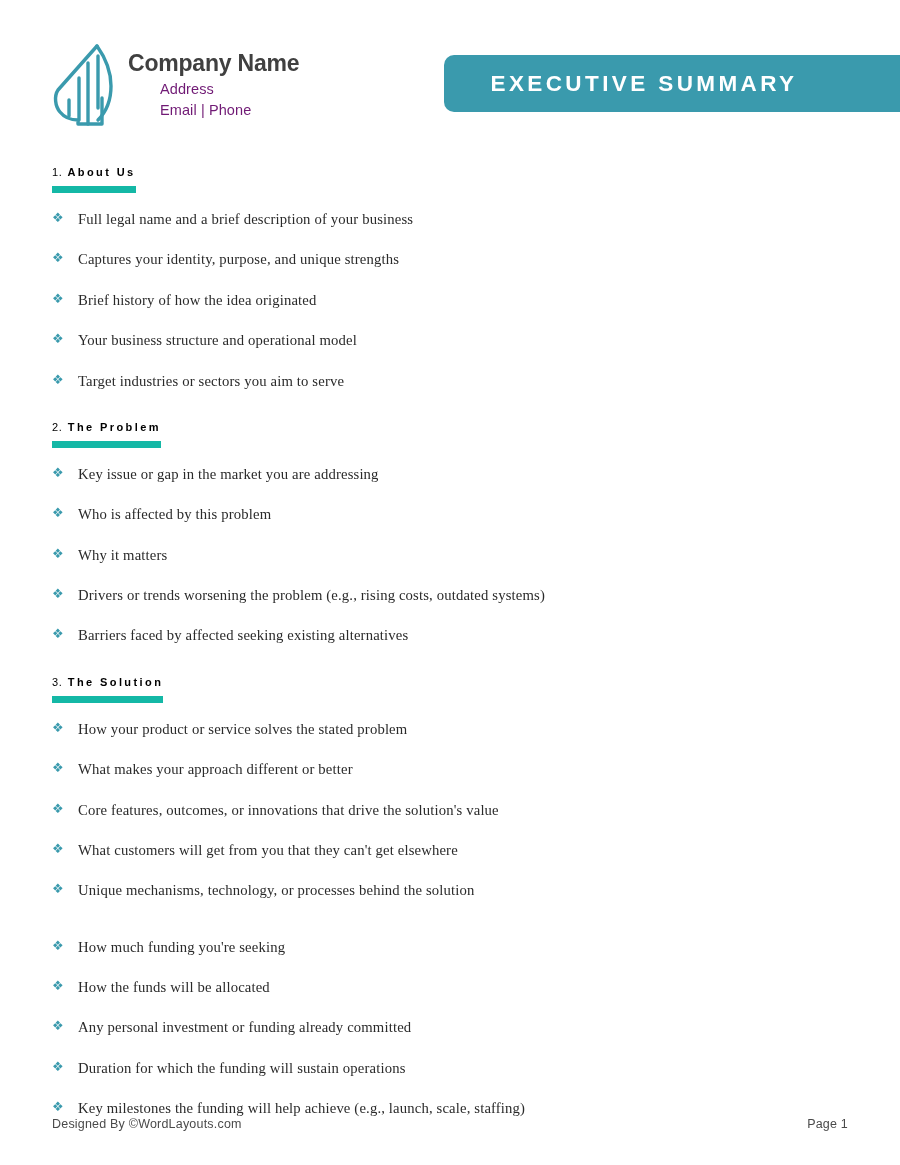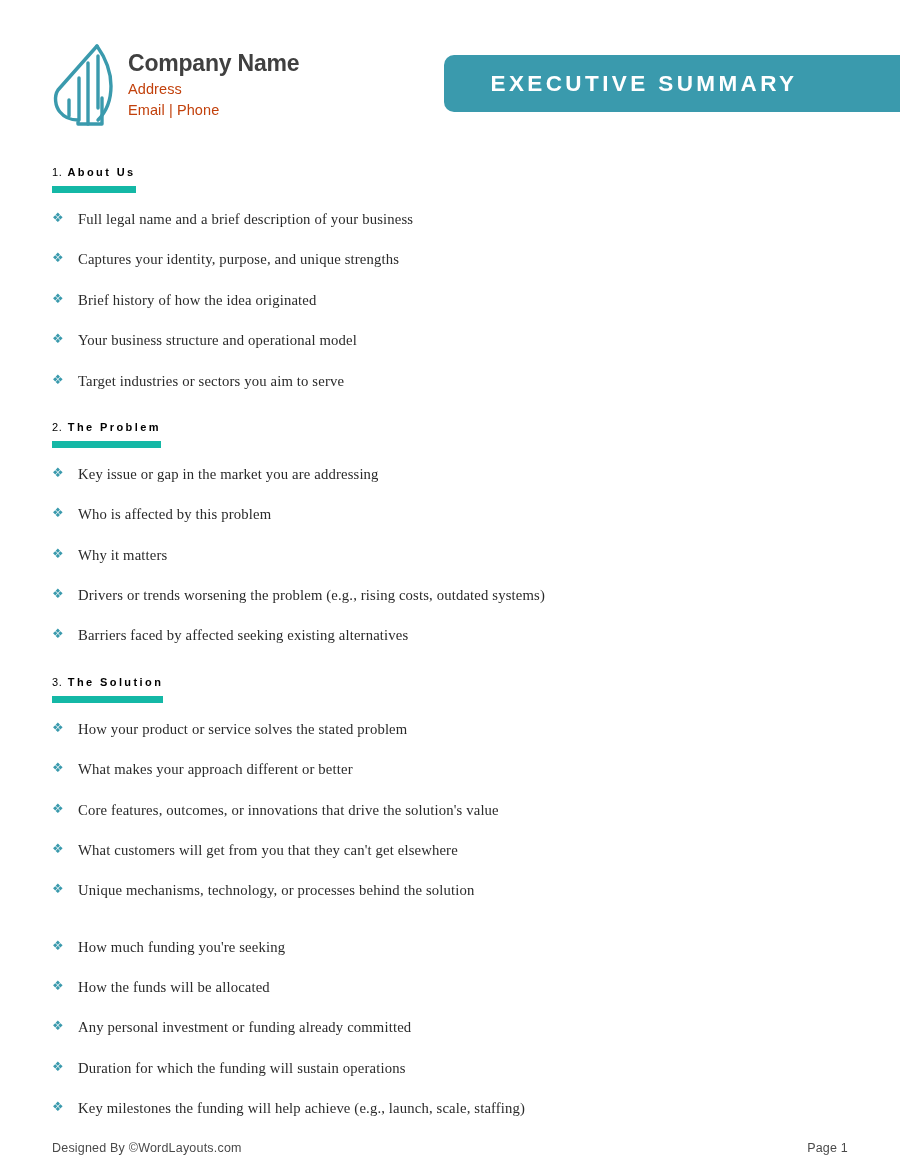--- a/index.html
+++ b/index.html
@@ -45,23 +45,24 @@
     font-size: 23px;
     font-weight: 700;
     color: #404040;
     letter-spacing: -0.2px;
     line-height: 1.15;
     margin: 0 0 3px 0;
   }
   .company-address,
   .company-contact {
     font-size: 14.5px;
-    color: #c2410c;
+    color: #701a75;
     line-height: 1.42;
     letter-spacing: 0.1px;
+    margin-left: 32px;
   }
 
   .banner {
     position: absolute;
     left: 444px;
     top: 55px;
     right: 0;
     height: 57px;
     background: #3a9aad;
     border-radius: 10px 0 0 10px;
@@ -133,21 +134,21 @@
   .sec-about  { margin-top: 22px; }
   .sec-problem,
   .sec-solution,
   .sec-funding { margin-top: 16px; }
 
   
   .footer {
     position: absolute;
     left: 52px;
     right: 52px;
-    bottom: 10px;
+    bottom: 34px;
     display: flex;
     justify-content: space-between;
     align-items: center;
     font-size: 12.5px;
     color: #4a4a4a;
     letter-spacing: 0.2px;
   }
 </style>
 </head>
 <body>

